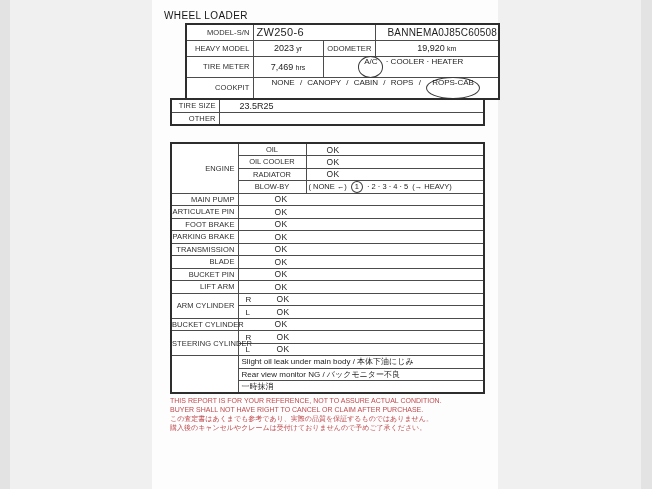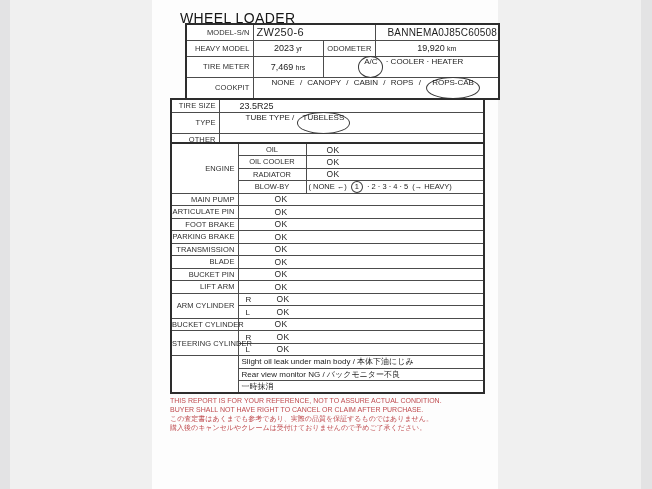--- a/index.html
+++ b/index.html
@@ -7,21 +7,21 @@
     width:652px;height:489px;position:relative;overflow:hidden;
     background:#f0f0f0;
     font-family:"Liberation Sans","DejaVu Sans",sans-serif;
     -webkit-font-smoothing:antialiased;
   }
   .edge-strip{position:absolute;top:0;height:489px;background:#e3e3e4;}
   #edge-left{left:0;width:10px;}
   #edge-right{left:641px;width:11px;}
   #paper{position:absolute;left:152px;top:0;width:346px;height:489px;background:#fdfdfd;}
   #doc-title{
-    position:absolute;left:180px;top:10px;font-size:14px;color:#161616;
+    position:absolute;left:164px;top:10px;font-size:10px;color:#161616;
     letter-spacing:.4px;white-space:nowrap;
   }
   table{border-collapse:collapse;table-layout:fixed;position:absolute;left:170px;background:#fff;}
   td{border:1px solid #4c4c4c;padding:0;color:#1e1e1e;white-space:nowrap;overflow:visible;
      font-size:8px;vertical-align:middle;}
   .tbl{border:2px solid #2d2d2d;}
   #t1{top:23px;width:313px;margin-left:15px;}
   #t1 tr{height:16px;}
   #t2{top:98px;width:313px;}
   #t2 tr{height:13px;}
@@ -105,27 +105,20 @@
   <colgroup>
       <col style="width:48px">
       <col style="width:265px">
     </colgroup>
   <tbody>
       <tr>
     <td class="lbl">TIRE SIZE</td>
     <td style="padding-left:20px;" class="num">23.5R25</td>
   </tr>
   <tr>
-    <td class="lbl">TYPE</td>
-    <td style="padding-left:26px;">
-      <span>TUBE TYPE /</span>
-      <span class="oval"><span>TUBELESS</span></span>
-    </td>
-  </tr>
-  <tr>
     <td class="lbl">OTHER</td>
     <td></td>
   </tr>
 </tbody>
   </table>
 
 <table id="t3" class="tbl">
   <colgroup>
       <col style="width:67px">
       <col style="width:68px">

